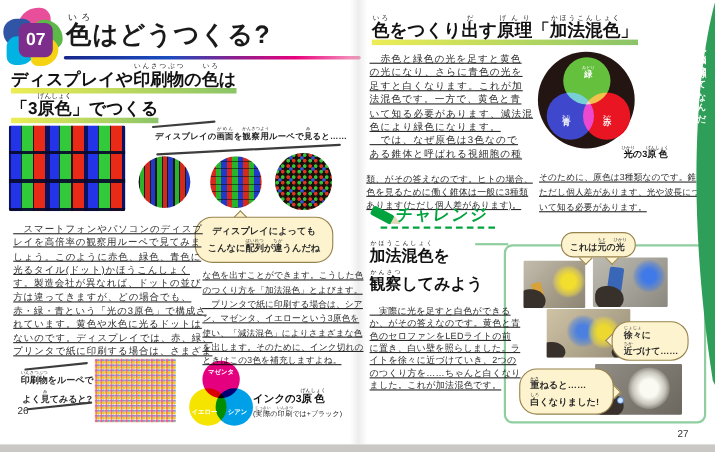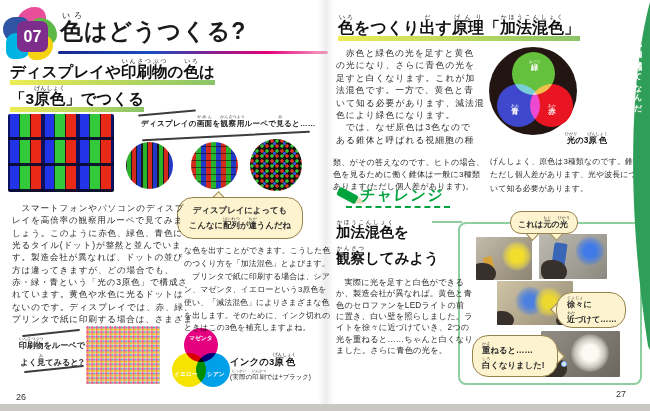--- a/index.html
+++ b/index.html
@@ -1,28 +1,28 @@
 <!DOCTYPE html>
 <html><head>
 <meta charset="utf-8">
 <style>
   html,body{margin:0;padding:0;background:#ffffff;}
   #stage{position:relative;width:650px;height:411px;background:#ffffff;overflow:hidden;
          font-family:"Liberation Sans","DejaVu Sans",sans-serif;color:#2b2b2b;}
   .abs{position:absolute;}
   ruby{ruby-position:over;}
   rt{font-size:42%;font-weight:400;letter-spacing:0;}
-  .tl{white-space:nowrap;}
+  .tl{white-space:nowrap;text-decoration:underline;}
 
   
   #bottom-strip{left:0;top:404px;width:650px;height:7px;background:#c9c8c4;}
   #seam{left:318px;top:0;width:16px;height:404px;
         background:linear-gradient(90deg,rgba(0,0,0,0) 0%,rgba(0,0,0,.07) 50%,rgba(0,0,0,0) 100%);}
   .pagenum{font-size:9px;color:#333;}
-  #pagenum-left{left:16px;top:392px;}
+  #pagenum-left{left:16px;top:368px;}
   #pagenum-right{left:616px;top:389px;}
 
   
   #logo{left:6px;top:10px;width:52px;height:52px;}
   .petal{position:absolute;}
   .petal.p-pink{left:10px;top:-3px;width:30px;height:30px;background:#e94e9b;border-radius:65% 35% 60% 40%;}
   .petal.p-green{left:24px;top:8px;width:27px;height:27px;background:#5cb947;border-radius:40% 70% 40% 60%;}
   .petal.p-blue{left:-3px;top:7px;width:26px;height:26px;background:#2f55a4;border-radius:60% 40% 30% 70%;}
   .petal.p-cyan{left:0px;top:23px;width:26px;height:26px;background:#00b3e3;border-radius:45% 55% 65% 35%;}
   .petal.p-yellow{left:22px;top:25px;width:25px;height:25px;background:#f5d313;border-radius:55% 45% 70% 30%;}
@@ -221,21 +221,21 @@
   <div class="tail up abs" id="arrangement-tail"></div>
   <div class="bubble" id="arrangement-bubble">
     <div>ディスプレイによっても</div>
     <div>こんなに<ruby>配列<rt>はいれつ</rt></ruby>が<ruby>違<rt>ちが</rt></ruby>うんだね</div>
   </div>
 
   <div class="bodytext" id="body-col-1">
       <div class="tl">　スマートフォンやパソコンのディスプ</div>
       <div class="tl">レイを高倍率の観察用ルーペで見てみま</div>
       <div class="tl">しょう。このように赤色、緑色、青色に</div>
-      <div class="tl">光るタイル(ドット)が整然と並んでいま</div>
+      <div class="tl">光るタイル(ドット)かほうこんしょく</div>
       <div class="tl">す。製造会社が異なれば、ドットの並び</div>
       <div class="tl">方は違ってきますが、どの場合でも、</div>
       <div class="tl">赤・緑・青という「光の3原色」で構成さ</div>
       <div class="tl">れています。黄色や水色に光るドットは</div>
       <div class="tl">ないのです。ディスプレイでは、赤、緑、</div>
       <div class="tl">プリンタで紙に印刷する場合は、さまざま</div>
     </div>
   <div class="bodytext" id="body-col-2">
       <div class="tl">な色を出すことができます。こうした色</div>
       <div class="tl">のつくり方を「加法混色」とよびます。</div>
@@ -289,41 +289,41 @@
   <div class="abs" id="rgb-venn">
     <div class="vennl" id="rgb-g"></div>
     <div class="vennl" id="rgb-b"></div>
     <div class="vennl" id="rgb-r"></div>
     <div class="rgb-label" id="rgb-label-g"><ruby>緑<rt>みどり</rt></ruby></div>
     <div class="rgb-label" id="rgb-label-b"><ruby>青<rt>あお</rt></ruby></div>
     <div class="rgb-label" id="rgb-label-r"><ruby>赤<rt>あか</rt></ruby></div>
   </div>
   <div class="abs" id="light-caption"><ruby>光<rt>ひかり</rt></ruby>の3<ruby>原色<rt>げんしょく</rt></ruby></div>
   <div class="bodytext" id="side-text">
-      <div class="tl">げんしょく、原色は3種類なのです。錐</div>
+      <div class="tl">そのために、原色は3種類なのです。錐</div>
       <div class="tl">ただし個人差があります、光や波長につ</div>
       <div class="tl">いて知る必要があります。</div>
     </div>
 
   <div class="abs" id="pencil-icon"></div>
   <div class="abs" id="challenge-logo">チャレンジ</div>
   <div class="abs" id="challenge-dashes"></div>
   <div class="abs" id="challenge-connector"></div>
   <div class="abs" id="challenge-box"></div>
 
   <div class="abs" id="challenge-title-1"><ruby>加法混色<rt>かほうこんしょく</rt></ruby>を</div>
   <div class="abs" id="challenge-title-2"><ruby>観察<rt>かんさつ</rt></ruby>してみよう</div>
   <div class="bodytext" id="challenge-body">
       <div class="tl">　実際に光を足すと白色ができる</div>
-      <div class="tl">か、製造会社が異なれば。黄色と青</div>
+      <div class="tl">か、がその答えなのです。黄色と青</div>
       <div class="tl">色のセロファンをLEDライトの前</div>
       <div class="tl">に置き、白い壁を照らしました。ラ</div>
       <div class="tl">イトを徐々に近づけていき、2つの</div>
-      <div class="tl">光を重ねると……ちゃんと白くなり</div>
-      <div class="tl">ました。さらに青色の光を。</div>
+      <div class="tl">のつくり方を……ちゃんと白くなり</div>
+      <div class="tl">ました。これが加法混色です。</div>
     </div>
 
   <div class="photo" id="photo-1">
     <div class="glow"></div>
     <div class="cello"></div>
     <div class="hand"></div>
   </div>
   <div class="photo" id="photo-2">
     <div class="glow"></div>
     <div class="cello"></div>

